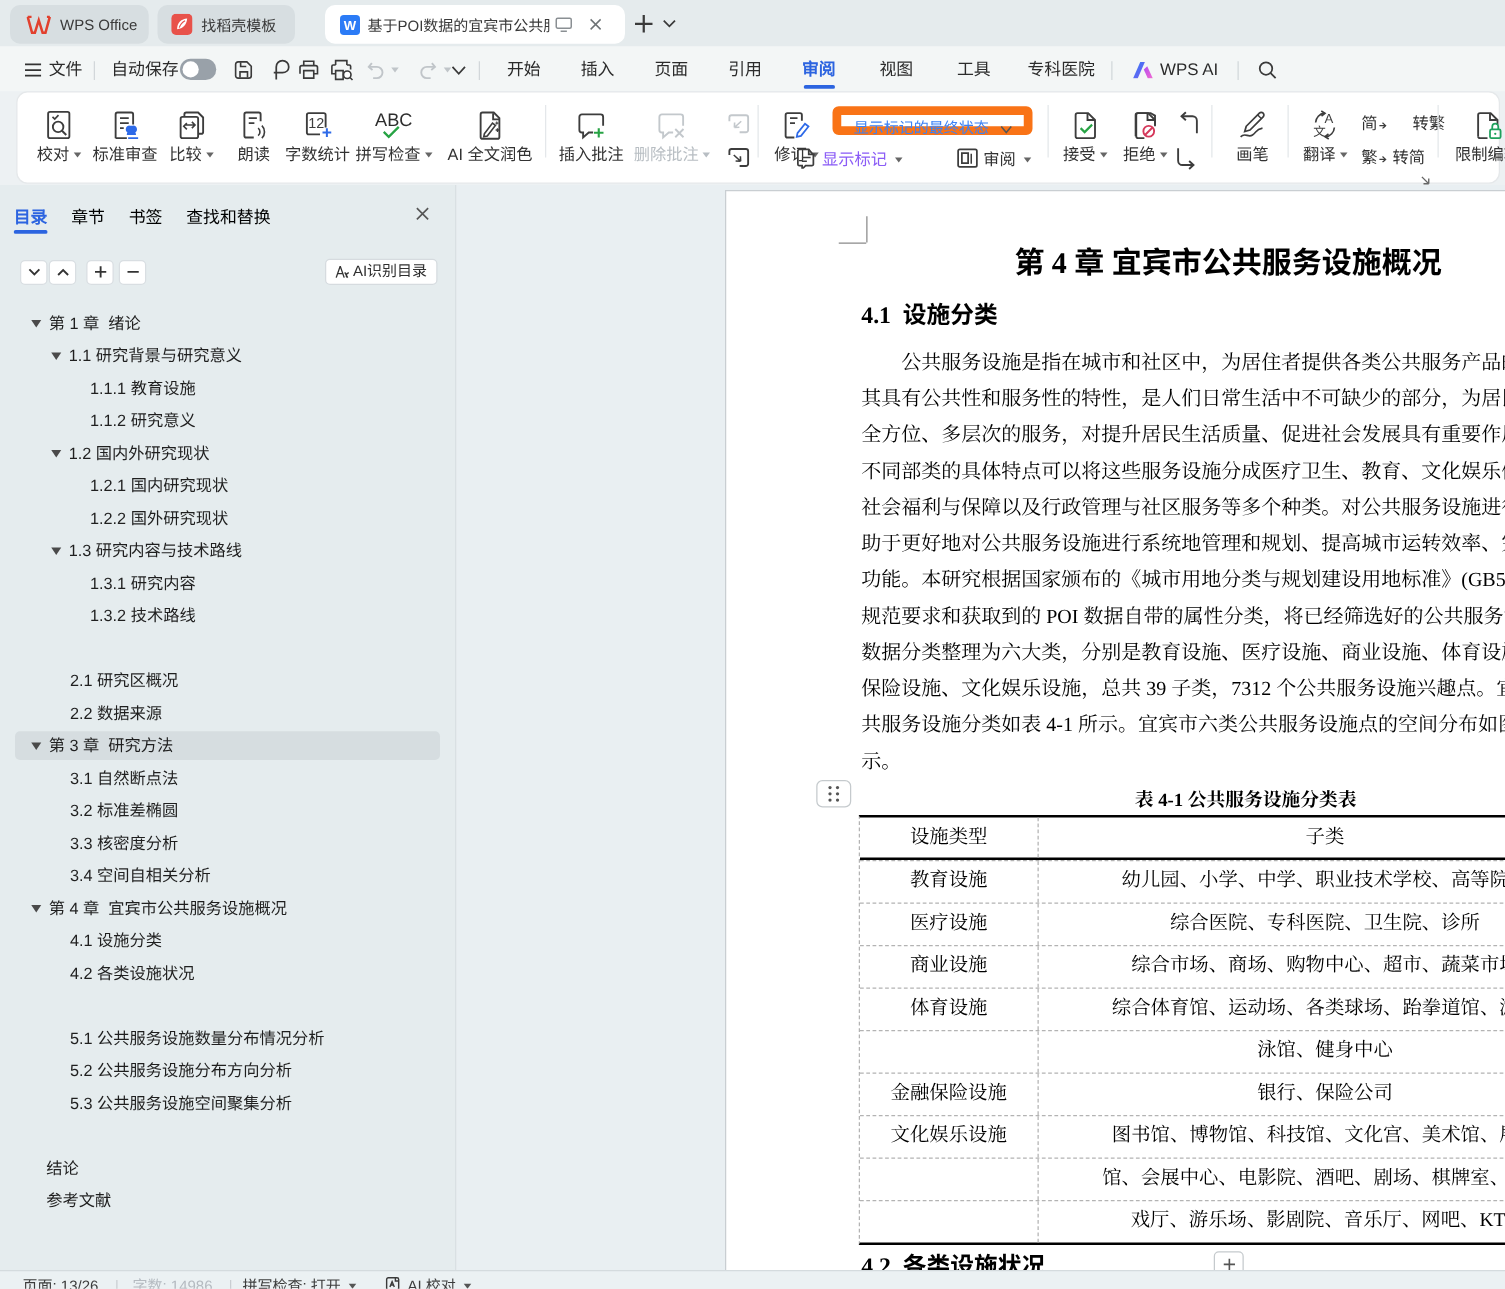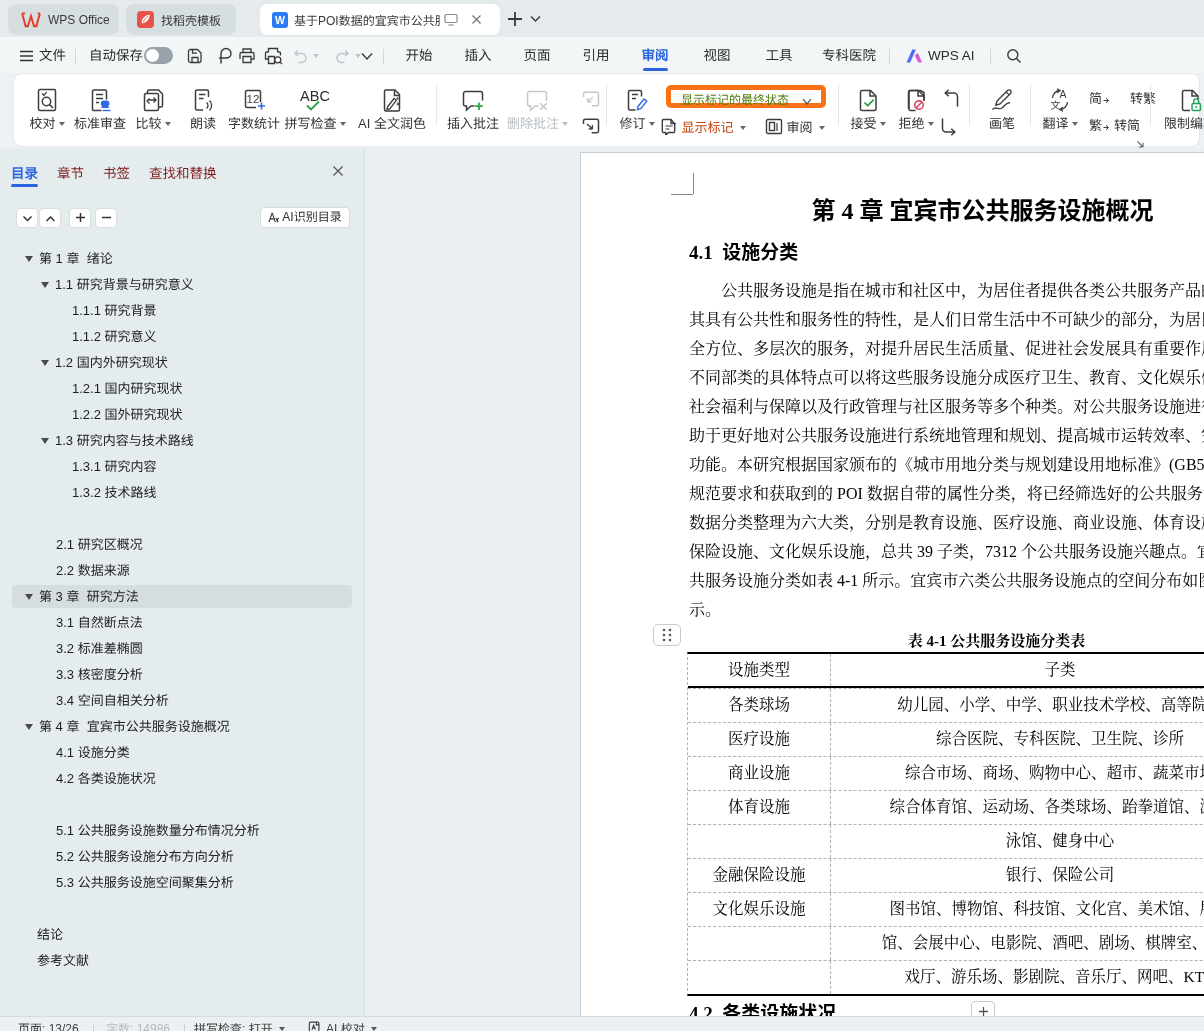--- a/index.html
+++ b/index.html
@@ -22,21 +22,21 @@
 .rbtn{position:absolute;top:13px;text-align:center;font-size:13px;color:#333}
 .rbtn .ric{height:25px;display:flex;align-items:center;justify-content:center}
 .rbtn .rlb{margin-top:4px;font-size:13px;line-height:15px;white-space:nowrap}
 .rsep{position:absolute;top:10px;width:1px;height:42px;background:#e4e7ea}
 .dis *{color:#b8bec3!important}
 .caret{display:inline-block;width:0;height:0;border-left:3.5px solid transparent;border-right:3.5px solid transparent;border-top:4px solid #666;vertical-align:2px;margin-left:3px}
 .dis .caret{border-top-color:#b8bec3}
 
 #content{position:absolute;left:0;top:148px;width:1204px;height:868px;background:#e9eff2}
 #sidebar{position:absolute;left:0;top:0;width:365px;height:868px;background:#e5ecee;border-right:1px solid #d9e0e3}
-.stab{position:absolute;top:14px;font-size:13.5px;color:#7f1d1d}
+.stab{position:absolute;top:14px;font-size:13.5px;color:#000000}
 .sbtn{position:absolute;top:60px;width:22px;height:20px;background:#fff;border:1px solid #d9dee2;border-radius:4px;text-align:center}
 #toc{position:absolute;left:0;top:96px;width:358px;height:760px;font-size:13px;color:#1f1f1f}
 .ti{position:absolute;height:26px;line-height:26px;white-space:nowrap}
 .tri{display:inline-block;width:0;height:0;border-left:4.5px solid transparent;border-right:4.5px solid transparent;border-top:6px solid #4a4a4a;margin-right:6px;vertical-align:1px}
 
 #docarea{position:absolute;left:366px;top:0;width:838px;height:868px;overflow:hidden}
 #page{position:absolute;left:214px;top:4px;width:810px;height:1000px;background:#fff;border:1px solid #c9ced2;border-right:none}
 
 .serif{font-family:"Liberation Serif","Noto Serif CJK SC",serif}
 .hei{font-family:"Liberation Serif","Noto Sans CJK SC",sans-serif}
@@ -281,26 +281,26 @@
     <div class="ric">
           <svg width="24" height="24" viewBox="0 0 24 24" fill="none" stroke="#3d3d3d" stroke-width="1.5">
             <path d="M16.5 8.5 v-4.5 a1.5 1.5 0 0 0 -1.5-1.5 h-10 a1.5 1.5 0 0 0 -1.5 1.5 v16.5 a1.5 1.5 0 0 0 1.5 1.5 h5.5"></path>
             <path d="M7 6.5 h6 M7 10.5 h4"></path>
             <path d="M13 18.5 L19 11 l2.8 2.2 L15.8 20.7 l-3.4 0.8 Z" fill="#fff" stroke="#2e6ae8" stroke-width="1.4"></path>
           </svg>
         </div>
     <div class="rlb">修订<span class="caret"></span></div>
   </div>
 
-  <div class="abs" style="left:652px;top:11px;width:160px;height:23px;border:5px solid #f97316;border-radius:5px;background:#fff;font-size:12px;line-height:21px;color:#4d7c0f;padding-left:10px">显示标记的最终状态
+  <div class="abs" style="left:652px;top:11px;width:160px;height:23px;border:7px solid #f97316;border-radius:5px;background:#fff;font-size:12px;line-height:21px;color:#3b82f6;padding-left:10px">显示标记的最终状态
     <svg class="abs" style="right:9px;top:8px" width="10" height="8" viewBox="0 0 10 8">
           <path d="M1 1.2 L5 6 L9 1.2" stroke="#555" stroke-width="1.2" fill="none"></path>
         </svg>
   </div>
-  <div class="abs" style="left:646px;top:43px;font-size:13px;color:#c2410c">
+  <div class="abs" style="left:622px;top:43px;font-size:13px;color:#8b5cf6">
     <svg width="18" height="17" viewBox="0 0 18 17" fill="none" stroke="#3d3d3d" stroke-width="1.4" style="vertical-align:-3px">
           <path d="M11 1.5 h-7.5 a1.2 1.2 0 0 0 -1.2 1.2 v10.6 a1.2 1.2 0 0 0 1.2 1.2 h2.2 v2.8 l2.8-2.8 h5 a1.2 1.2 0 0 0 1.2-1.2 v-7.3 Z"></path>
           <path d="M11 1.5 v4 h4.7"></path>
           <path d="M5.5 8 h7 M5.5 11 h4" stroke-width="1.1"></path>
         </svg>
     显示标记 <span class="caret"></span>
   </div>
   <div class="abs" style="left:751px;top:43px;font-size:13px;color:#333">
     <svg width="18" height="17" viewBox="0 0 18 17" fill="none" stroke="#3d3d3d" stroke-width="1.4" style="vertical-align:-3px">
           <rect x="1.5" y="1.5" width="15" height="14" rx="1.3"></rect>
@@ -423,21 +423,21 @@
         </svg></div>
     <div class="abs" style="left:260px;top:59px;width:90px;height:21px;background:#fff;border:1px solid #d6dbdf;border-radius:4px;font-size:12px;color:#2f2f2f;text-align:center;line-height:19px">
       <svg width="12" height="11" viewBox="0 0 13 12" style="vertical-align:-2px;margin-right:2px">
           <path d="M4.5 1 L1 11 M4.5 1 L8 11 M2.2 7.5 h4.6" stroke="#333" stroke-width="1.2" fill="none"></path>
           <path d="M8.5 6.5 l2.5 4.5 M12 6.8 c-2.5 0.5 -3 3.5 -1 4.2" stroke="#333" stroke-width="1.2" fill="none"></path>
         </svg>AI识别目录</div>
     <div id="toc">
       <div class="abs" style="left:12px;top:341px;width:340px;height:23px;background:#d6dde0;border-radius:4px"></div>
       <div class="ti" style="left:25px;top:2px"><span class="tri"></span>第 1 章 &nbsp;绪论</div>
       <div class="ti" style="left:41px;top:28px"><span class="tri"></span>1.1 研究背景与研究意义</div>
-      <div class="ti" style="left:72px;top:54px">1.1.1 研究背景</div>
+      <div class="ti" style="left:72px;top:54px">1.1.1 教育设施</div>
       <div class="ti" style="left:72px;top:80px">1.1.2 研究意义</div>
       <div class="ti" style="left:41px;top:106px"><span class="tri"></span>1.2 国内外研究现状</div>
       <div class="ti" style="left:72px;top:132px">1.2.1 国内研究现状</div>
       <div class="ti" style="left:72px;top:158px">1.2.2 国外研究现状</div>
       <div class="ti" style="left:41px;top:184px"><span class="tri"></span>1.3 研究内容与技术路线</div>
       <div class="ti" style="left:72px;top:210px">1.3.1 研究内容</div>
       <div class="ti" style="left:72px;top:236px">1.3.2 技术路线</div>
       <div class="ti" style="left:56px;top:288px">2.1 研究区概况</div>
       <div class="ti" style="left:56px;top:314px">2.2 数据来源</div>
       <div class="ti" style="left:25px;top:340px"><span class="tri"></span>第 3 章 &nbsp;研究方法</div>
@@ -475,21 +475,21 @@
       <div class="bl">共服务设施分类如表 4-1 所示。宜宾市六类公共服务设施点的空间分布如图 4-1</div>
       <div class="bl">示。</div>
     </div>
     <div class="abs serif" style="left:108px;top:476px;width:615px;text-align:center;font-weight:bold;font-size:15px;color:#000">表 4-1 公共服务设施分类表</div>
     <div class="abs" id="dtable" style="left:106px;top:499px;width:606px">
       <div class="trow thead">
             <div class="c1">设施类型</div>
             <div class="c2">子类</div>
           </div>
       <div class="trow">
-            <div class="c1">各类球场</div>
+            <div class="c1">教育设施</div>
             <div class="c2">幼儿园、小学、中学、职业技术学校、高等院校</div>
           </div>
       <div class="trow">
             <div class="c1">医疗设施</div>
             <div class="c2">综合医院、专科医院、卫生院、诊所</div>
           </div>
       <div class="trow">
             <div class="c1">商业设施</div>
             <div class="c2">综合市场、商场、购物中心、超市、蔬菜市场</div>
           </div>

